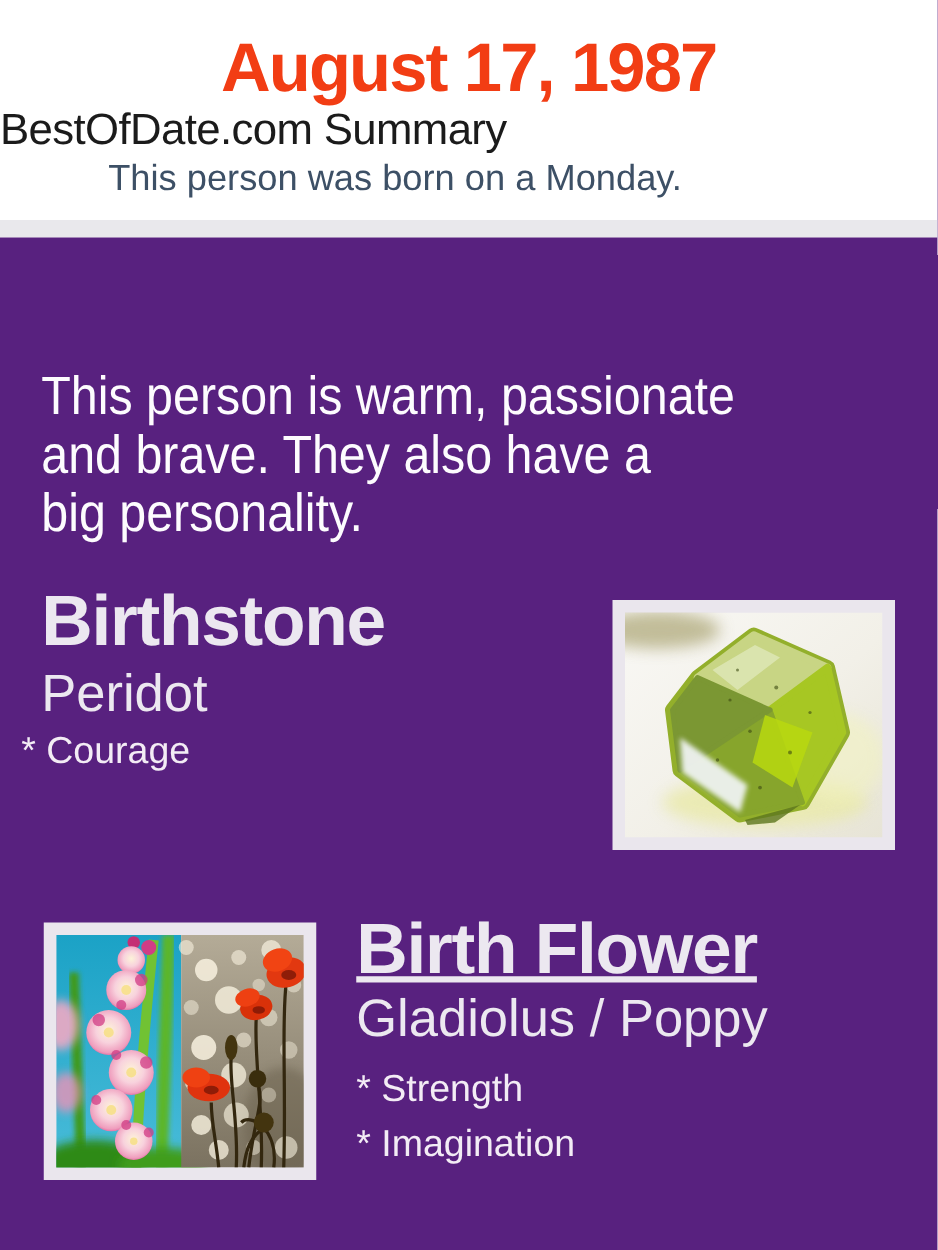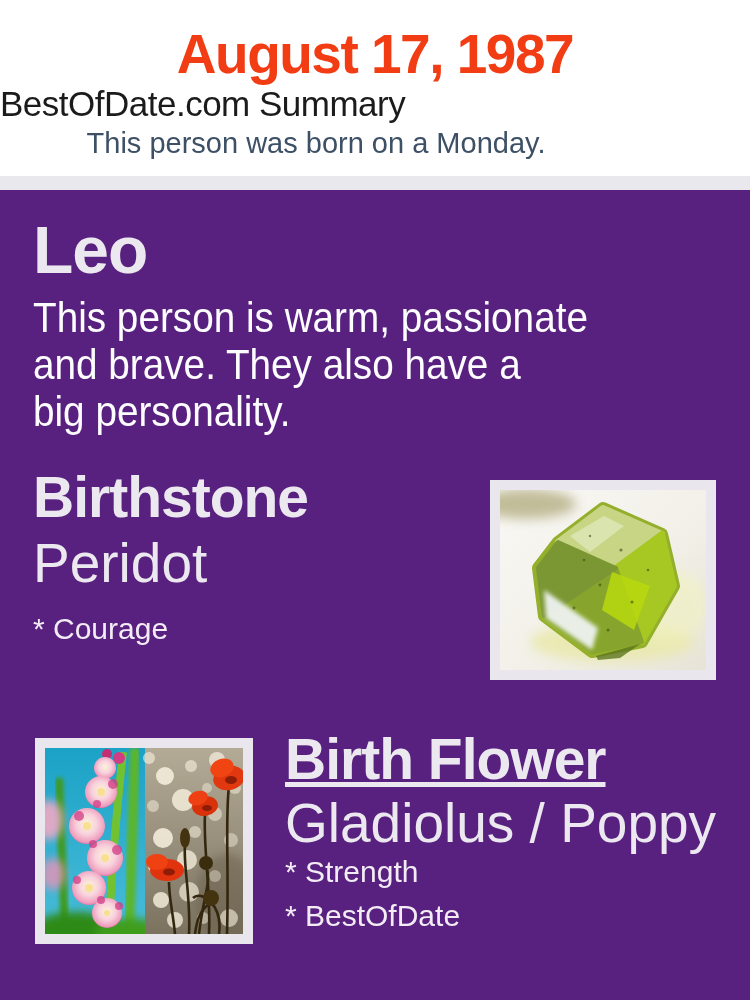--- a/index.html
+++ b/index.html
@@ -35,21 +35,21 @@
   }
   .desc {
     left: 33px; top: 294px; font-size: 43px; color: #fdfcfe;
     line-height: 47px; transform: scaleX(0.9); transform-origin: 0 0;
     white-space: nowrap;
   }
   .desc span { display: block; }
 
   
   .h2 { font-size: 57px; font-weight: bold; color: #ece8f0; letter-spacing: -1px; white-space: nowrap; }
-  .name { font-size: 55px; color: #ece8f0; white-space: nowrap; }
+  .name { font-size: 42px; color: #ece8f0; white-space: nowrap; }
   .trait { font-size: 30px; color: #f3ecf5; white-space: nowrap; }
 
   .bs-h   { left: 33px; top: 464px; }
   .bs-name{ left: 33px; top: 531px; }
   .bf-h   { left: 285px; top: 726px; text-decoration: underline; }
   .bf-name{ left: 285px; top: 791px; }
 
   
   .frame { background: #eae6ed; box-sizing: border-box; padding: 10px; }
   .peridot-frame { left: 490px; top: 480px; width: 226px; height: 200px; }
@@ -60,30 +60,29 @@
 <body>
 
 <div class="card">
 
   <div class="abs hdr-date">August 17, 1987</div>
   <div class="abs hdr-summary">BestOfDate.com Summary</div>
   <div class="abs hdr-born">This person was born on a Monday.</div>
   <div class="abs strip"></div>
   <div class="abs purple"></div>
 
-  <div class="abs sign">Leo</div>
   <div class="abs desc">
     <span>This person is warm, passionate</span>
     <span>and brave. They also have a</span>
     <span>big personality.</span>
   </div>
 
   <div class="abs h2 bs-h">Birthstone</div>
   <div class="abs name bs-name">Peridot</div>
-  <div class="abs trait" style="left:33px; top:584px;margin-top:28px;">* Courage</div>
+  <div class="abs trait" style="left:17px; top:584px;">* Courage</div>
 
   <div class="abs frame peridot-frame">
     <svg width="206" height="180" viewBox="0 0 206 180">
       <defs>
         <linearGradient id="stonebg" x1="0" y1="0" x2="1" y2="1">
           <stop offset="0" stop-color="#f9f8f5"></stop>
           <stop offset="0.55" stop-color="#f2f0e8"></stop>
           <stop offset="1" stop-color="#e7e4d6"></stop>
         </linearGradient>
         <filter id="b6" x="-60%" y="-60%" width="220%" height="220%">
@@ -235,15 +234,15 @@
           <ellipse cx="12" cy="114" rx="11" ry="8" fill="#ef4112"></ellipse>
           <ellipse cx="24" cy="124" rx="6" ry="3.5" fill="#7a1606" opacity="0.8"></ellipse>
         </g>
       </g>
     </svg>
   </div>
 
   <div class="abs h2 bf-h">Birth Flower</div>
   <div class="abs name bf-name">Gladiolus / Poppy</div>
   <div class="abs trait" style="left:285px; top:855px;">* Strength</div>
-  <div class="abs trait" style="left:285px; top:899px;">* BestOfDate</div>
+  <div class="abs trait" style="left:285px; top:899px;">* Imagination</div>
 
 </div>
 
 </body></html>

